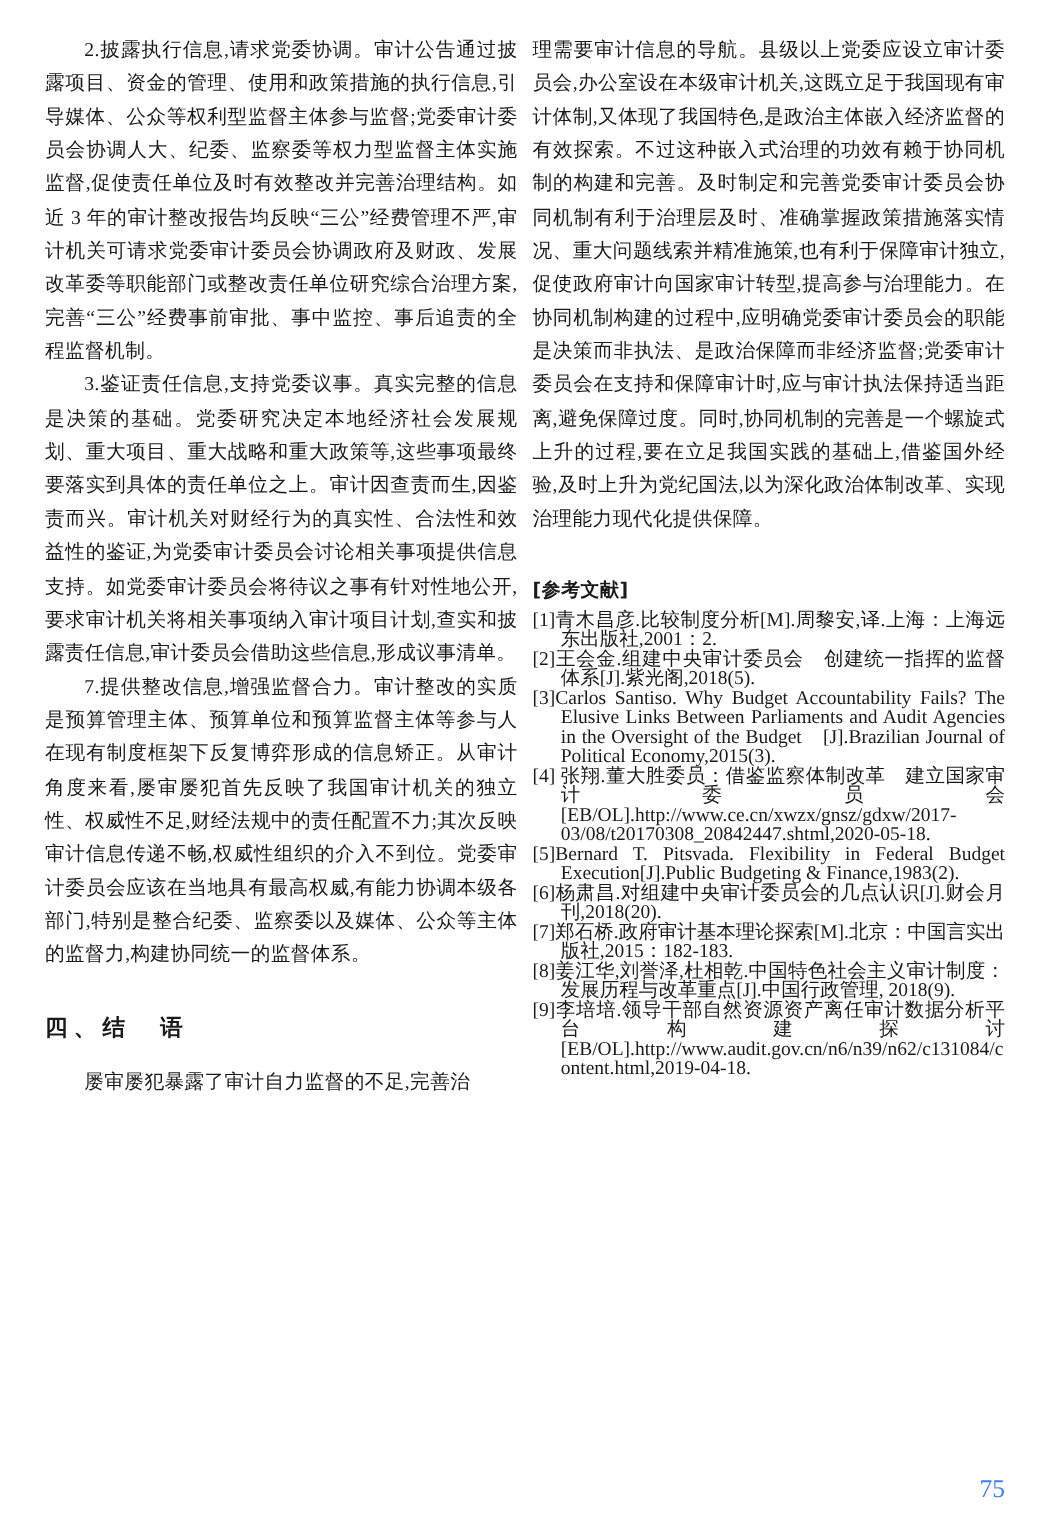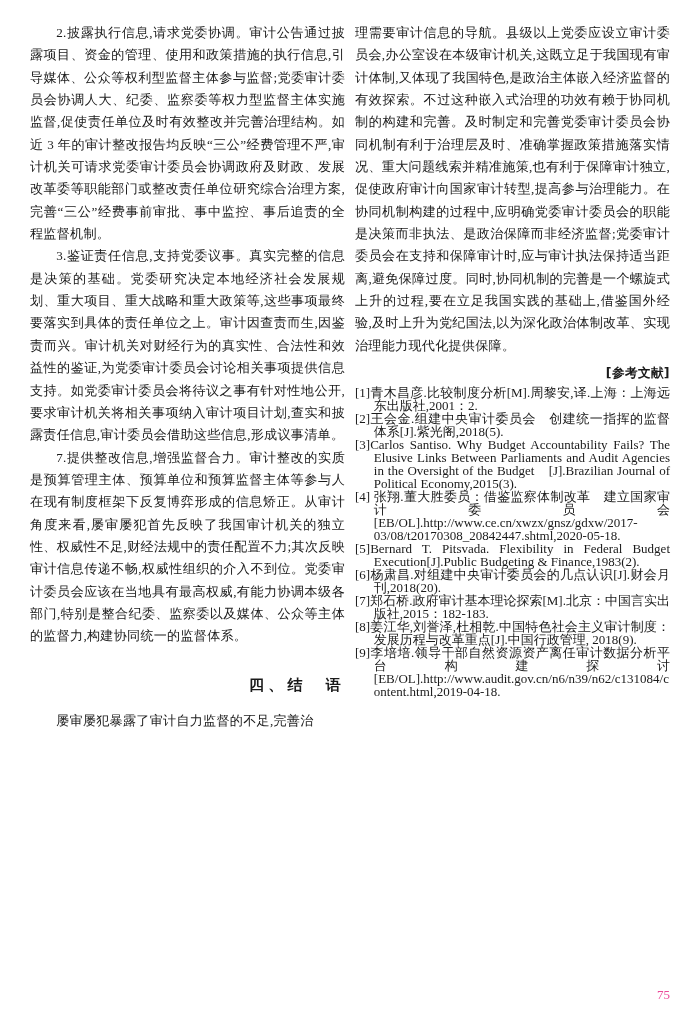--- a/index.html
+++ b/index.html
@@ -46,29 +46,29 @@
     text-indent: 2em;
     letter-spacing: 0.02em;
     font-family: "Liberation Serif", "DejaVu Serif", serif;
   }
   p.body-par.cont { text-indent: 0; }
 
   h2.section-heading {
     margin: 26px 0 14px 0;
     font-size: 15px;
     line-height: 22px;
-    text-align: right;
+    text-align: left;
     font-weight: bold;
     letter-spacing: 0.28em;
     font-family: "DejaVu Sans", "Liberation Sans", sans-serif;
   }
 
   .ref-heading {
-    margin: 8px 0 4px 0;
-    text-align: right;
+    margin: 28px 0 4px 0;
+    text-align: left;
     font-size: 12.6px;
     font-weight: bold;
     letter-spacing: 0.03em;
     font-family: "DejaVu Sans", "Liberation Sans", sans-serif;
   }
   ul.ref-list {
     list-style: none;
     margin: 0;
     padding: 0;
   }
@@ -81,23 +81,23 @@
     text-indent: -1.45em;
     margin: 0;
     word-break: break-word;
     font-family: Liberation Serif, serif;
   }
 
   .page-number {
     position: absolute;
     right: 30px;
     bottom: 18px;
-    font-size: 13px;
+    font-size: 17px;
     font-family: "Liberation Serif", "DejaVu Serif", serif;
-    color: #ec4899;
+    color: #3b82f6;
   }
 </style>
 </head>
 <body>
 
 <div class="page">
 
   <div class="columns">
 
     <div class="col col-left">

